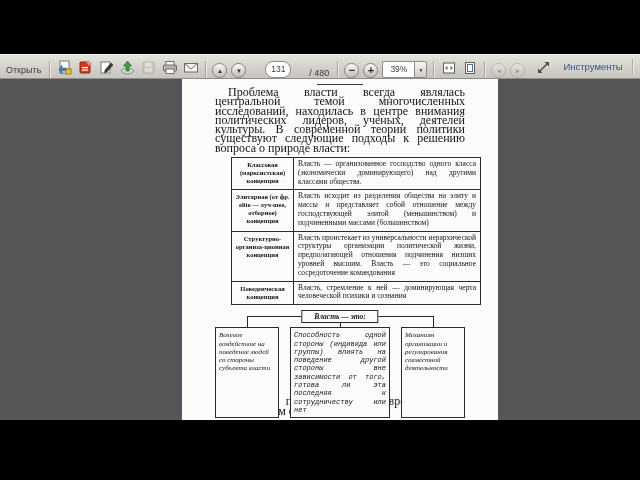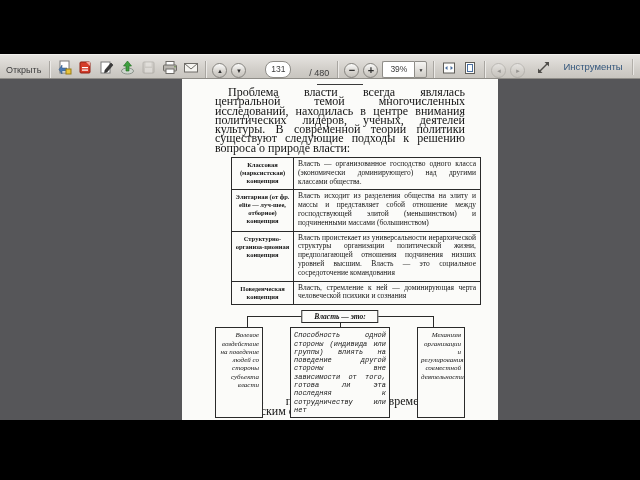--- a/index.html
+++ b/index.html
@@ -55,21 +55,21 @@
   .d-vline{position:absolute;border-left:1px solid #2a2a2a;}
   .d-v-left{left:32px;top:6px;height:11px;}
   .d-v-right{left:218px;top:6px;height:11px;}
   .d-v-center{left:50%;top:12px;height:5px;}
   .d-top{position:absolute;top:0;left:50%;transform:translateX(-50%);z-index:2;
     background:#fbfbf9;border:1px solid #2a2a2a;font-weight:bold;font-size:7.5px;
     padding:1px 12px;white-space:nowrap;}
   .d-row{position:absolute;top:17px;left:0;right:0;display:flex;justify-content:space-between;align-items:stretch;}
   .d-box{border:1px solid #2a2a2a;background:#fbfbf9;font-size:7px;line-height:8.3px;
     padding:3px 3px;box-sizing:border-box;}
-  .d-box.side{width:48px;text-align:right;}
+  .d-box.side{width:64px;text-align:left;}
   .d-box.mid{width:100px;text-align:justify;font-family:Liberation Mono, monospace;}
   .para.closing{margin:0;}
 </style>
 </head>
 <body>
 
 <div class="toolbar">
   <span class="open-label">Открыть</span>
   <span class="tb-sep"></span>
 

